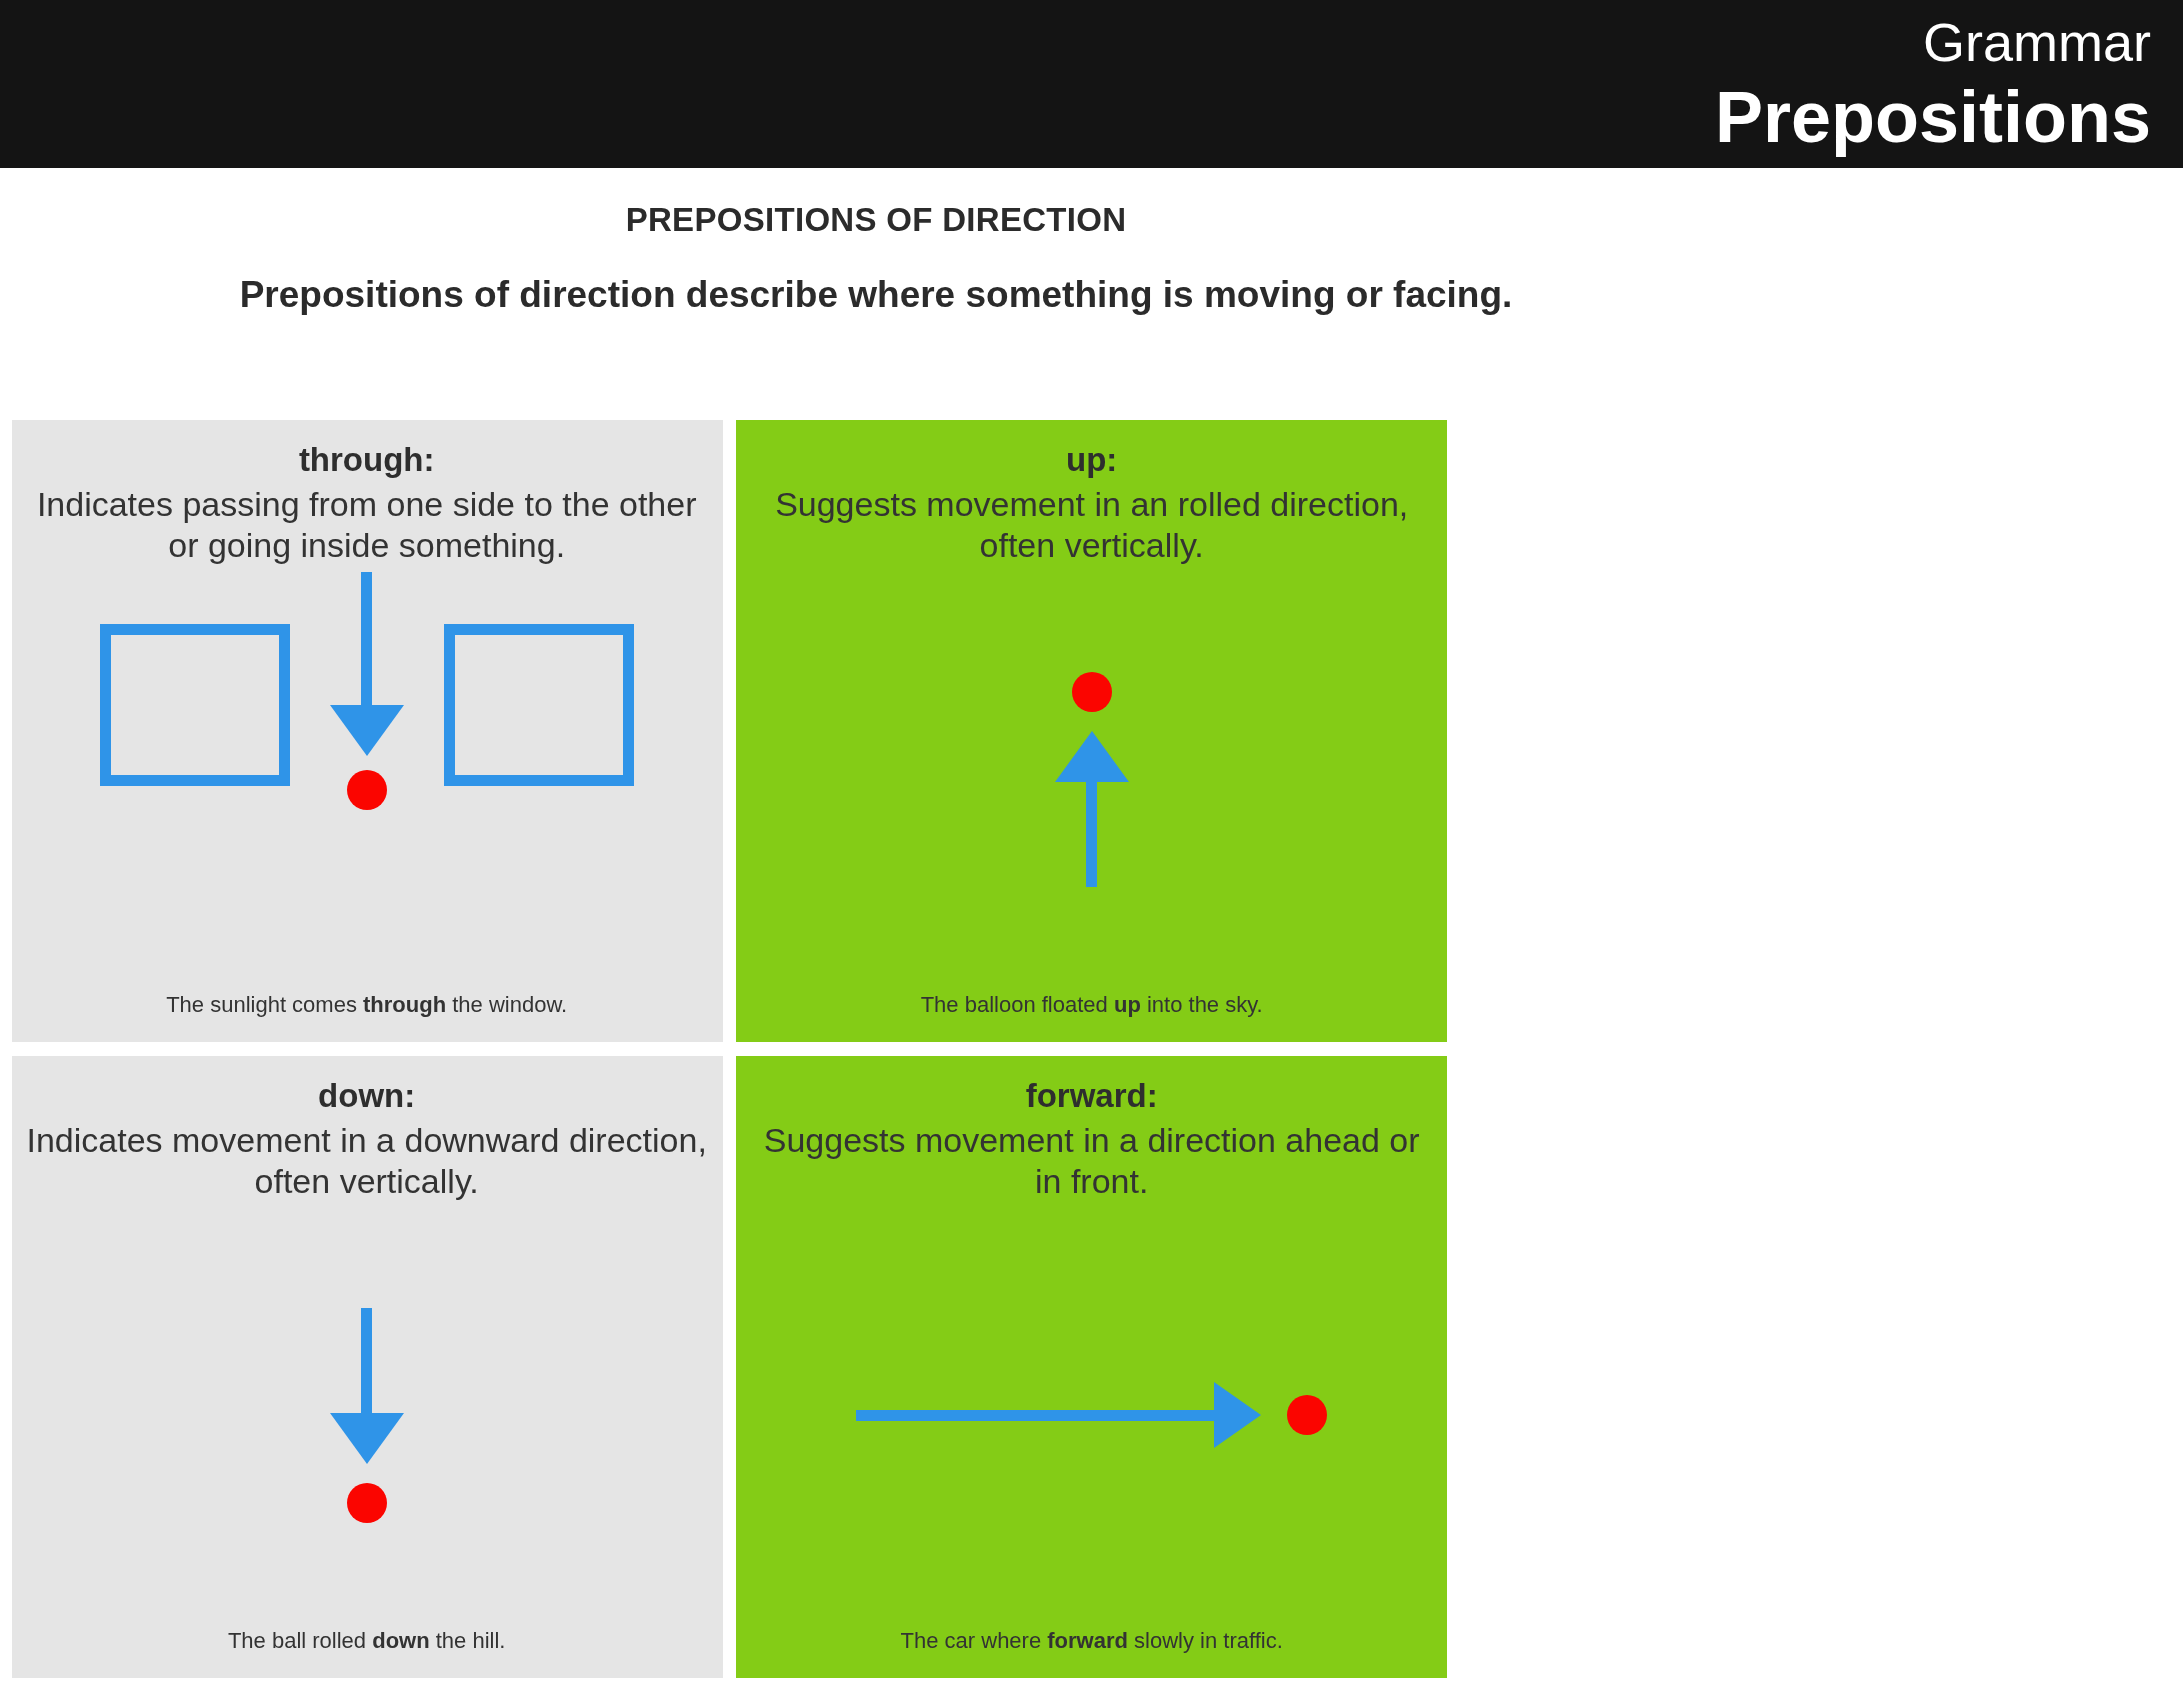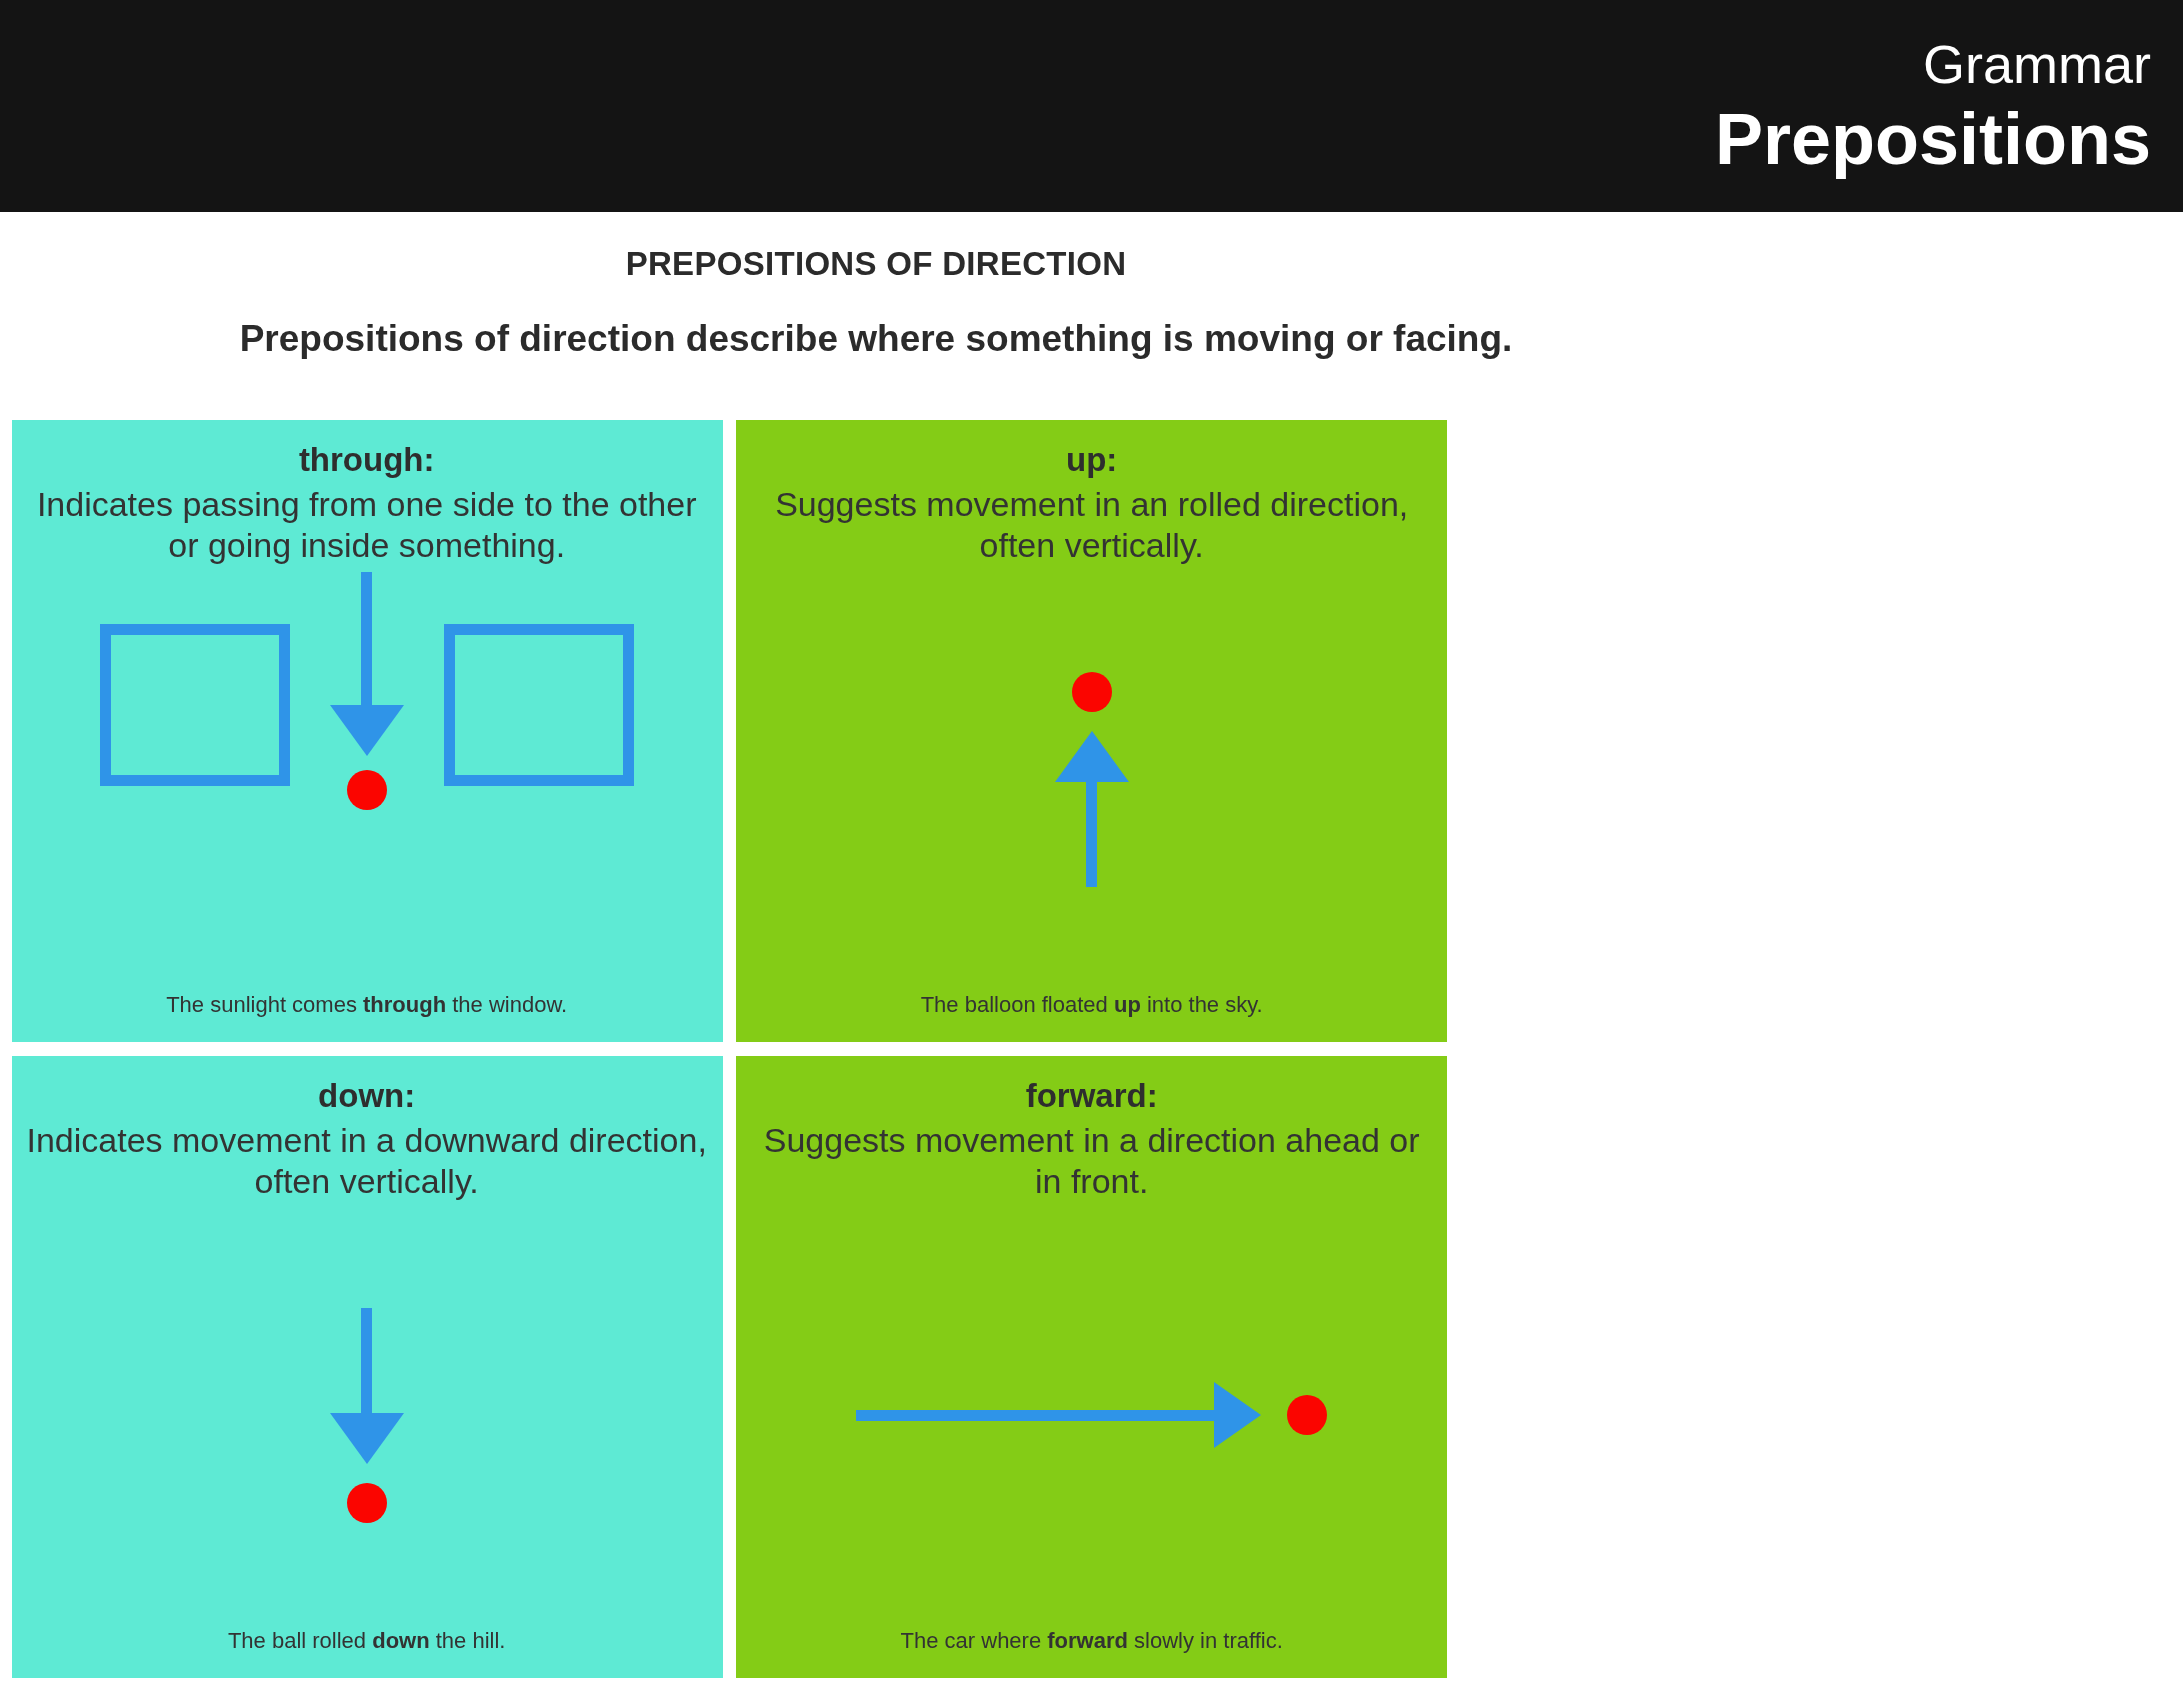--- a/index.html
+++ b/index.html
@@ -11,21 +11,21 @@
     height: 1687px;
     background: #ffffff;
     font-family: "Liberation Sans", sans-serif;
     overflow: hidden;
   }
 
   
   .header {
     position: relative;
     width: 2184px;
-    height: 212px;
+    height: 168px;
     background: #141414;
     box-sizing: border-box;
     padding: 0 33px 0 0;
     display: flex;
     flex-direction: column;
     align-items: flex-end;
     justify-content: center;
   }
   .header-kicker {
     color: #ffffff;
@@ -78,21 +78,21 @@
   .card {
     width: 711px;
     height: 622px;
     box-sizing: border-box;
     padding: 19px 14px 0 14px;
     display: flex;
     flex-direction: column;
     align-items: center;
     position: relative;
   }
-  .card.tint-blue  { background: #5eead4; padding-left: 12px; }
+  .card.tint-blue  { background: #e5e5e5; padding-left: 12px; }
   .card.tint-grey  { background: #84cc16; }
 
   .card-term {
     font-size: 33px;
     font-weight: 700;
     color: #2e2e2e;
     line-height: 1.25;
     text-align: center;
   }
   .card-def {

